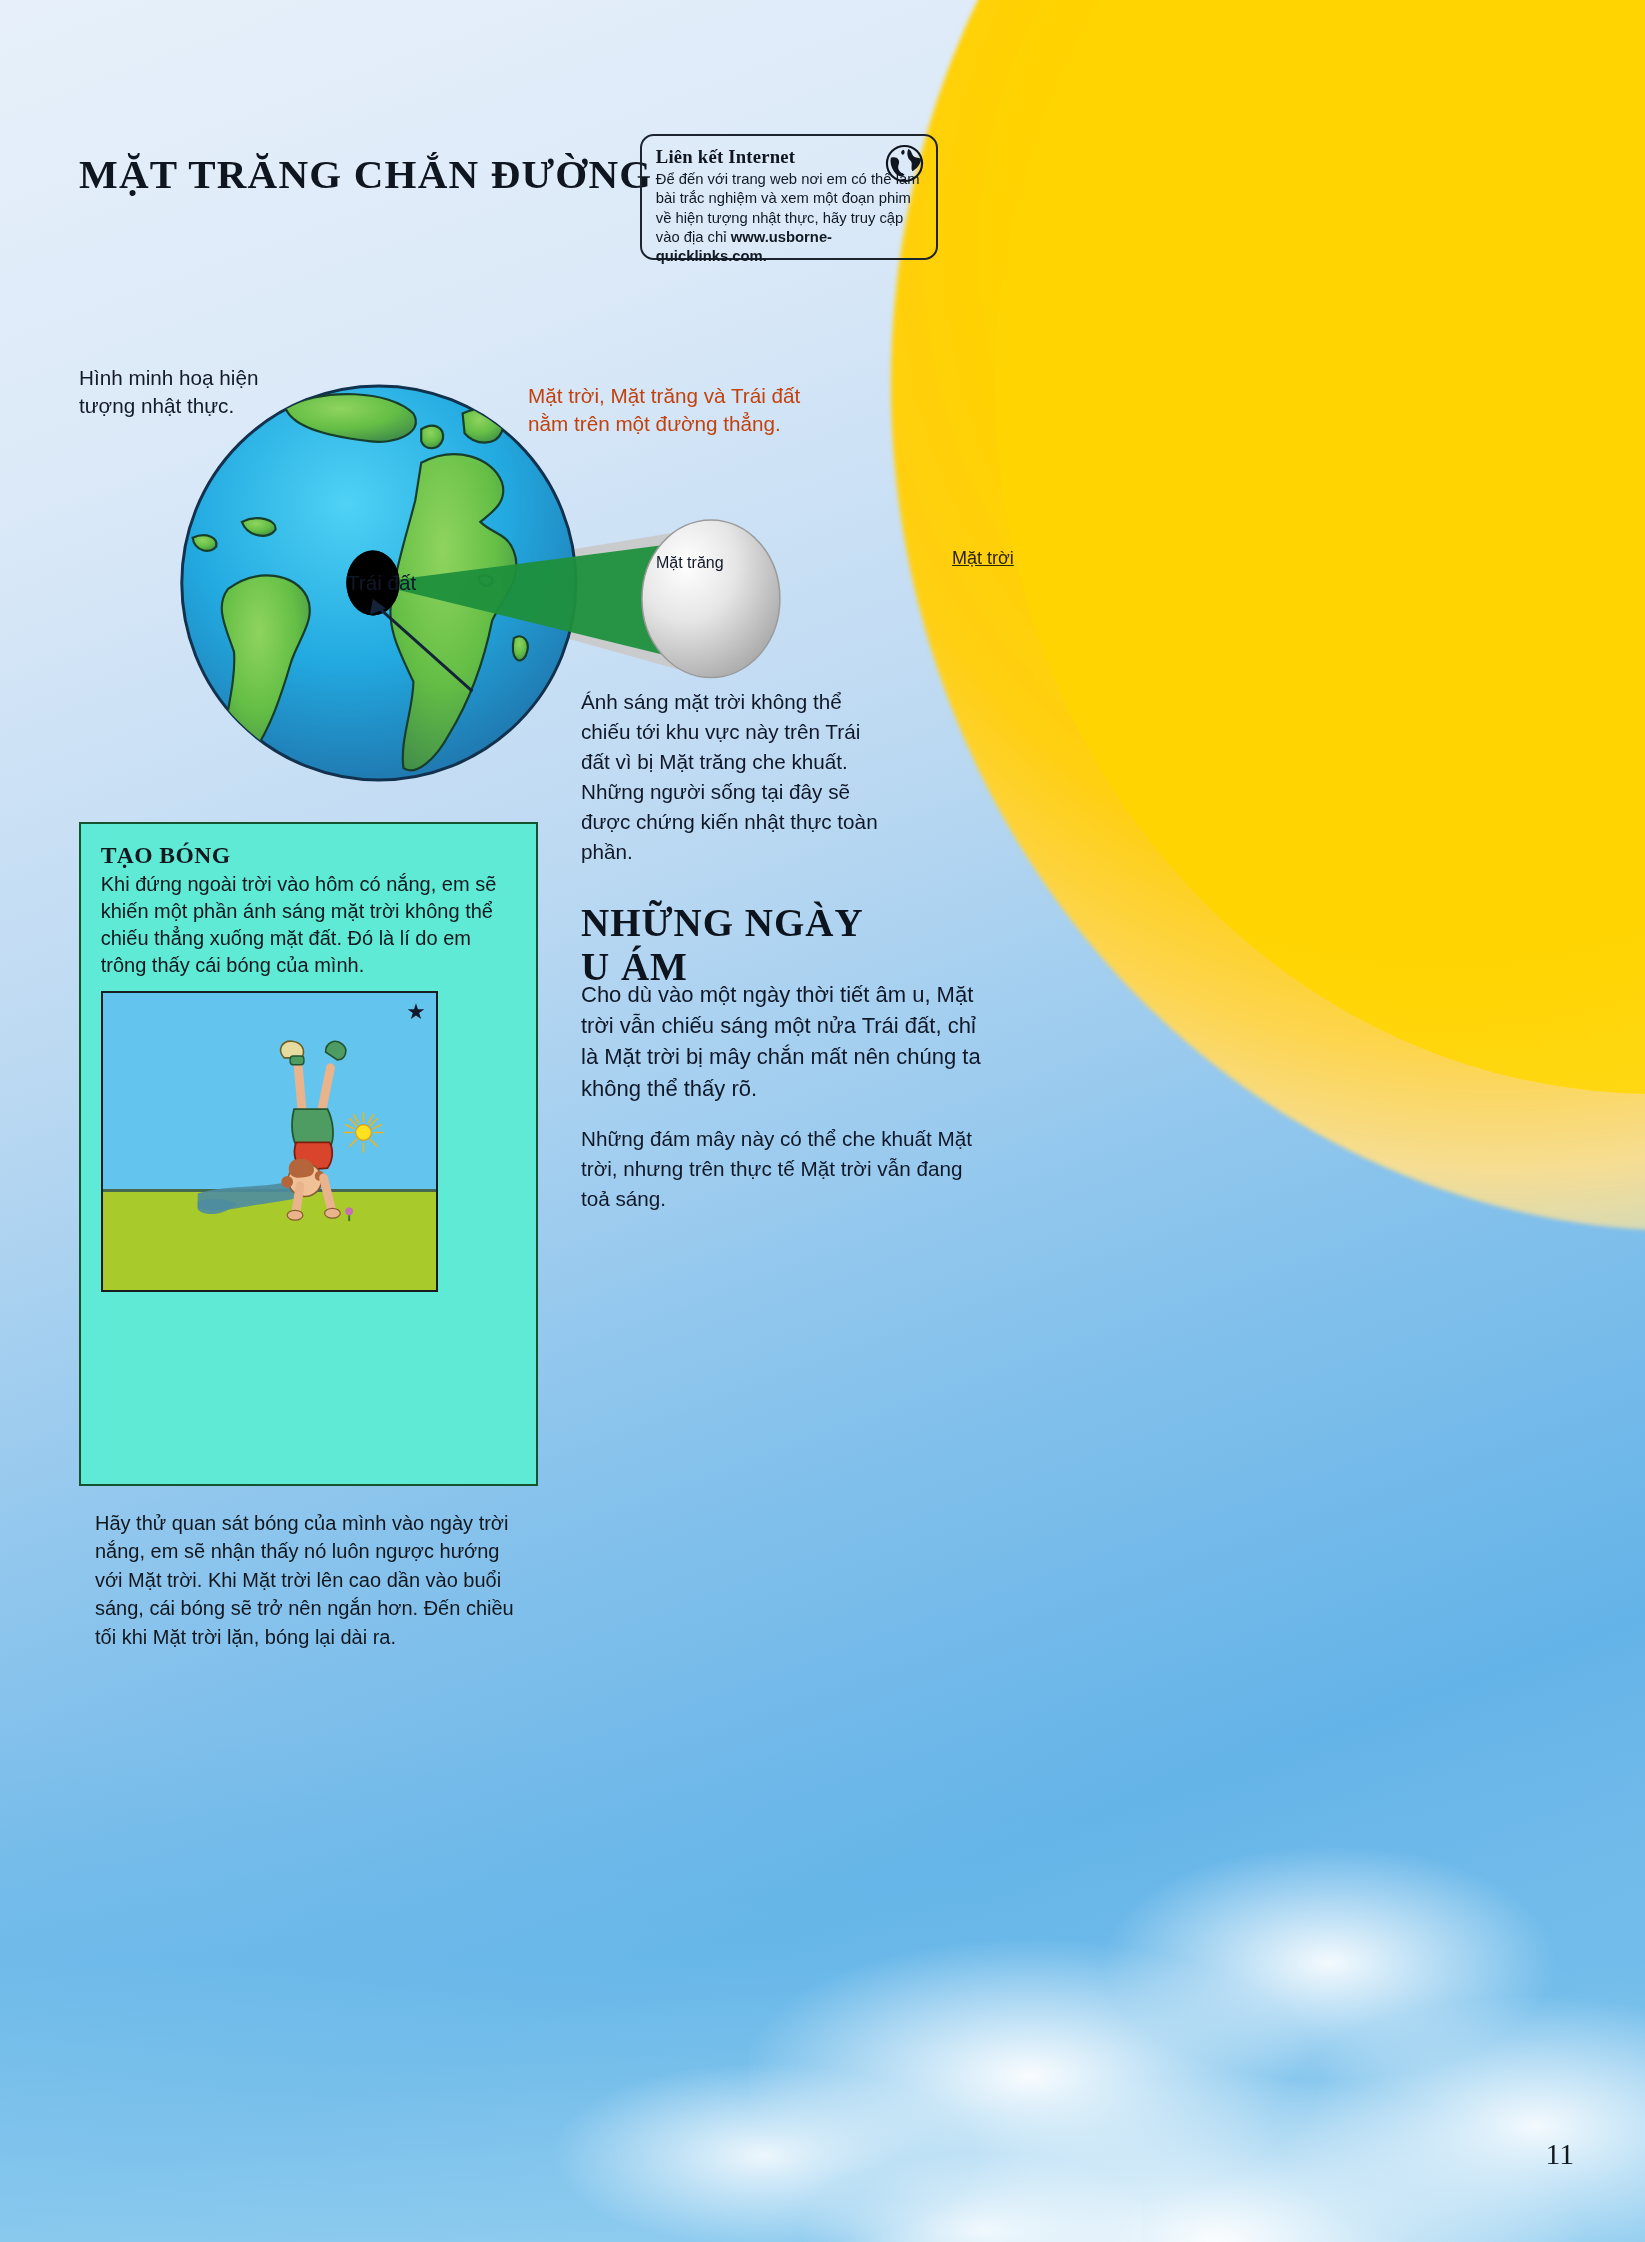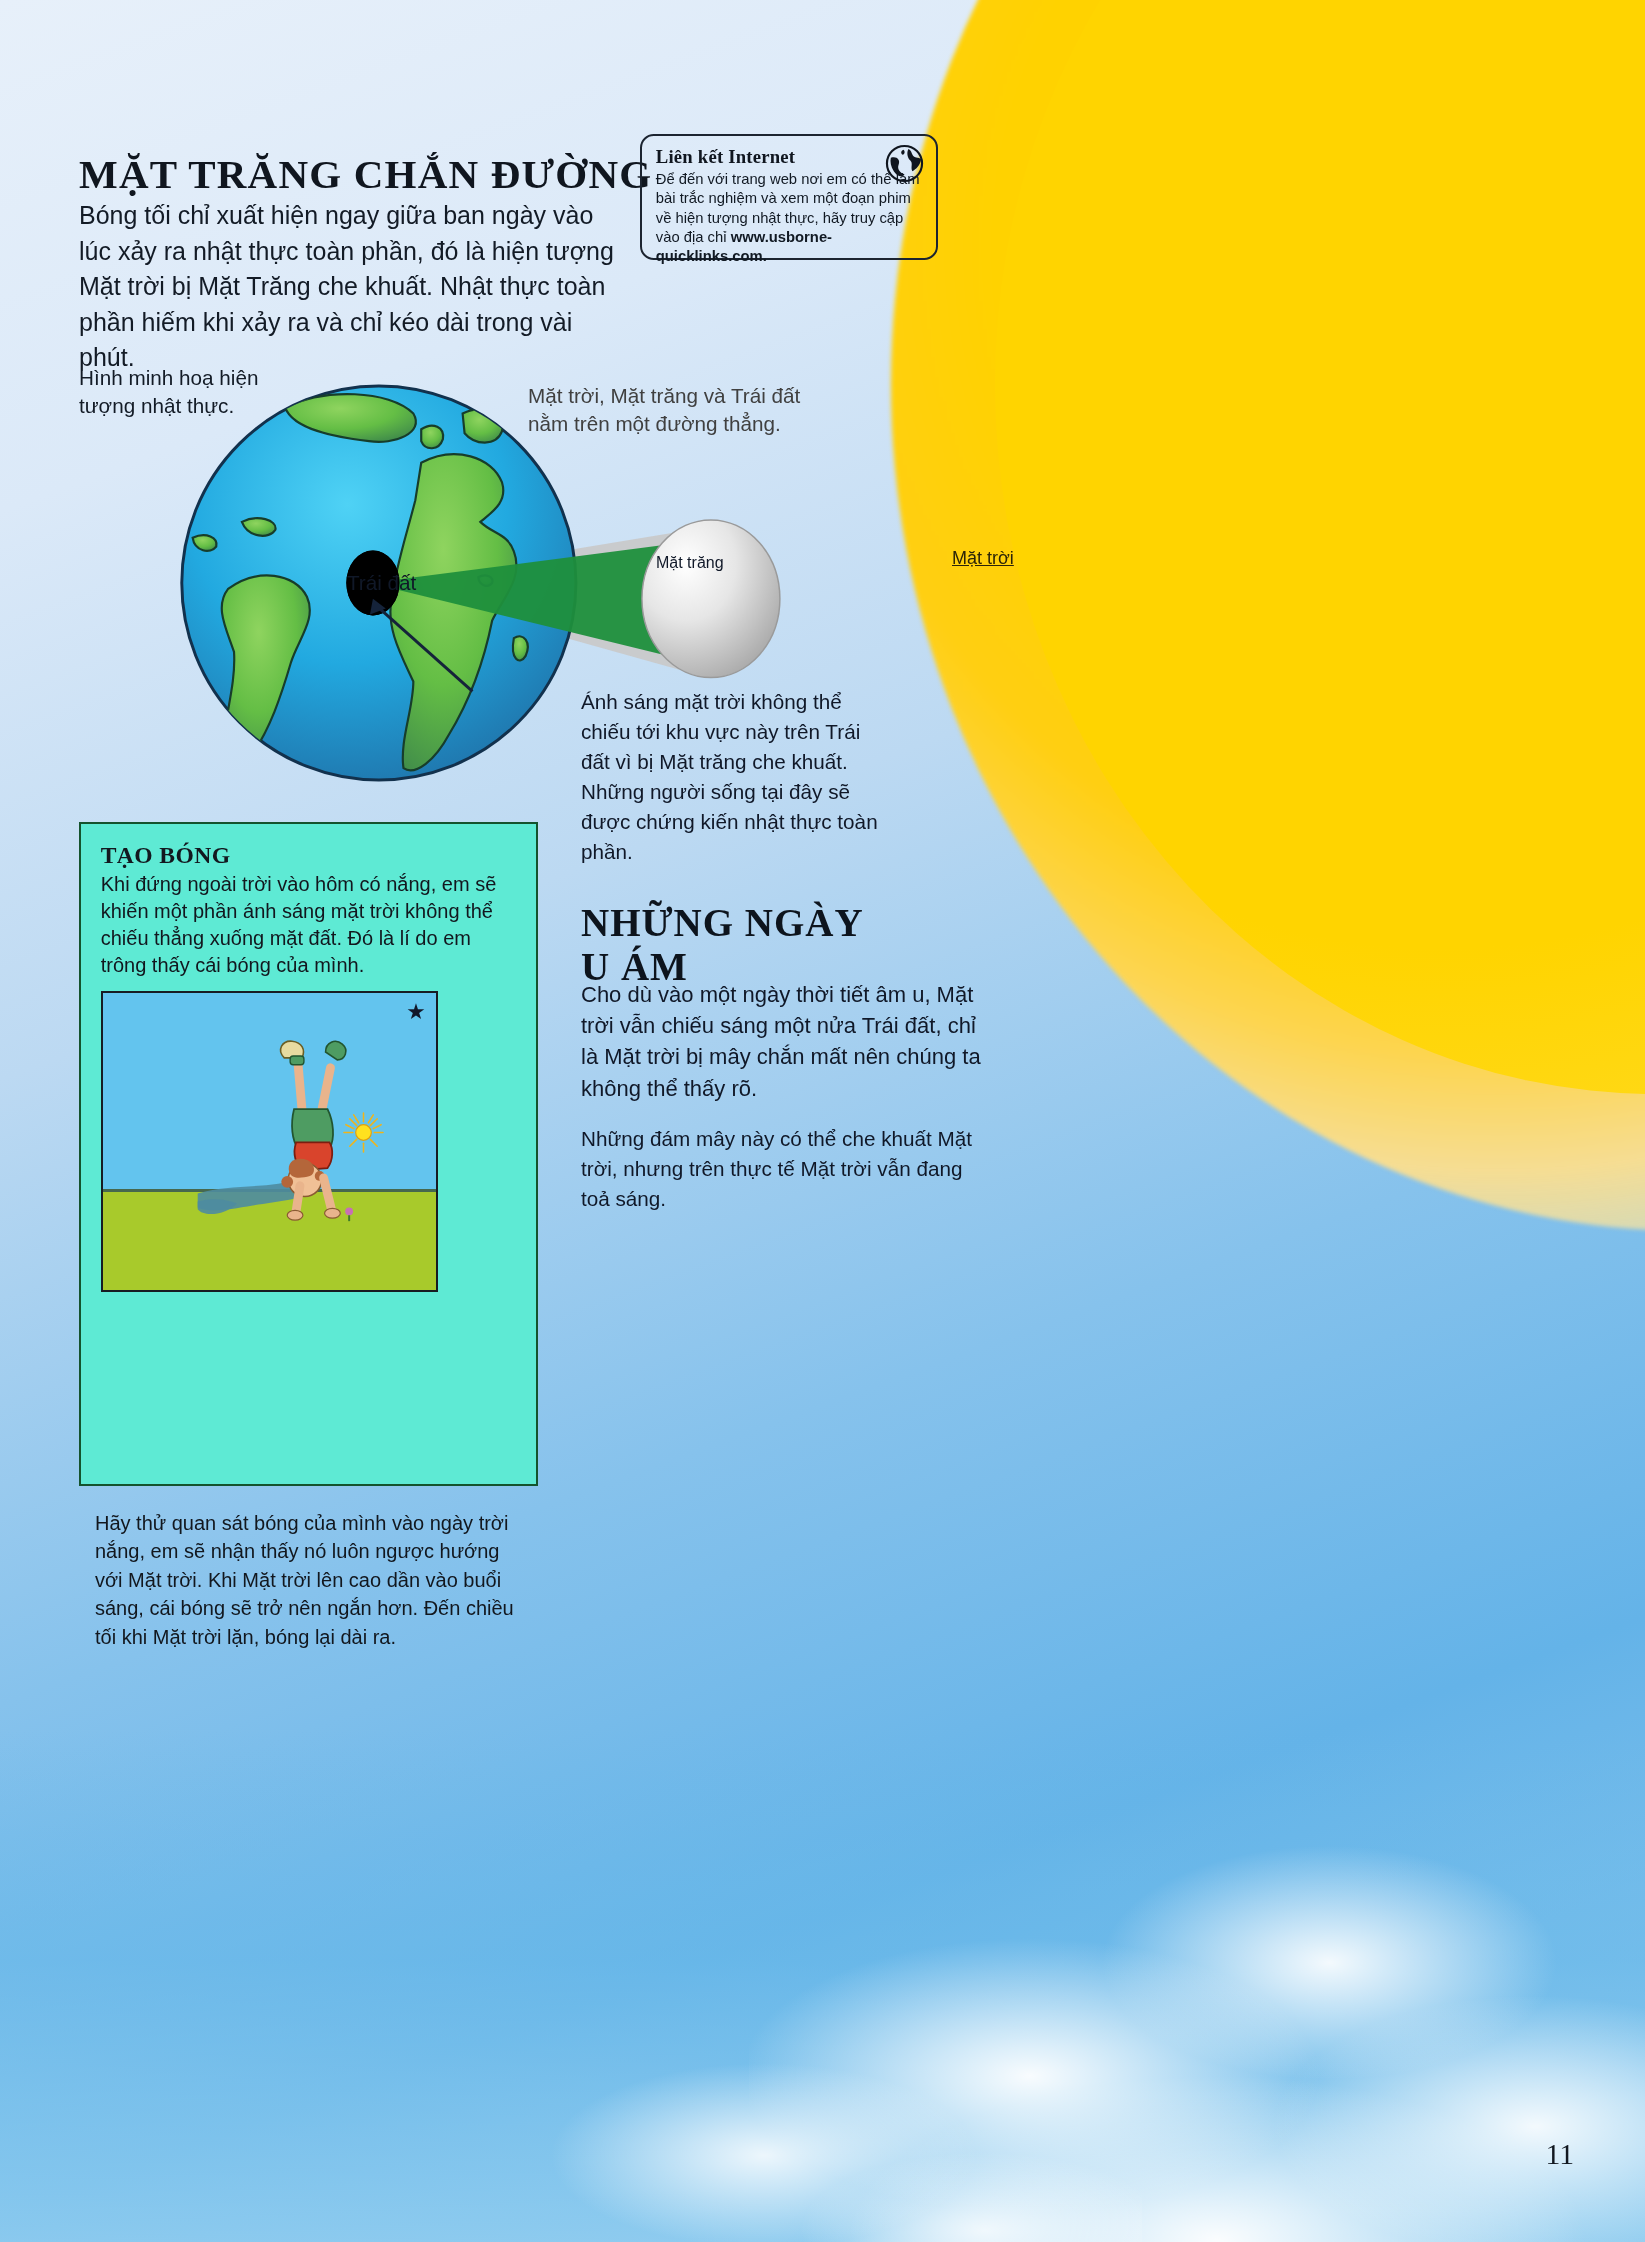--- a/index.html
+++ b/index.html
@@ -69,21 +69,21 @@
   .netbox p{margin:0;font-size:14.8px;line-height:1.31;color:#111923;}
   .netbox b{font-weight:bold;}
   .globe-icon{position:absolute;right:11.8px;top:7.9px;width:39px;height:39px;}
 
   .cap-left{
     position:absolute;left:79px;top:343px;width:217px;
     font-size:20.7px;line-height:1.38;color:#131b26;
   }
   .cap-align{
     position:absolute;left:528px;top:361px;width:296px;
-    font-size:20.7px;line-height:1.38;color:#404040;
+    font-size:20.7px;line-height:1.38;color:#c2410c;
   }
   .cap-shadow{
     position:absolute;left:581px;top:666px;width:313px;
     font-size:20.7px;line-height:1.45;color:#101828;
   }
   .lbl-earth{position:absolute;left:347px;top:571px;font-size:20.7px;color:#101828;}
   .lbl-moon{position:absolute;left:656px;top:554px;font-size:16px;color:#101828;}
   .lbl-sun{position:absolute;left:952px;top:548px;font-size:18px;color:#2b2408;text-decoration:underline;}
 
   
@@ -202,21 +202,20 @@
     <path d="M206 212 L516 172 L516 288 Z" fill="#1f8f3c" opacity="0.95"></path>
     <ellipse cx="209" cy="212" rx="27" ry="33" fill="#000000"></ellipse>
 
     <ellipse cx="552" cy="228" rx="70" ry="80" fill="url(#moonG)" stroke="#9a9a9a" stroke-width="1.5"></ellipse>
 
     <line x1="209" y1="232" x2="310" y2="322" stroke="#15233a" stroke-width="3"></line>
     <polygon points="209,228 222,238 206,244" fill="#15233a"></polygon>
   </svg>
 
   <h1 class="heading-main">MẶT TRĂNG CHẮN ĐƯỜNG</h1>
-  <p class="intro">Bóng tối chỉ xuất hiện ngay giữa ban ngày vào lúc xảy ra nhật thực toàn phần, đó là hiện tượng Mặt trời bị Mặt Trăng che khuất. Nhật thực toàn phần hiếm khi xảy ra và chỉ kéo dài trong vài phút.</p>
 
   <div class="netbox">
     <h3>Liên kết Internet</h3>
     <svg class="globe-icon" viewBox="0 0 40 40">
       <circle cx="20" cy="20" r="18" fill="none" stroke="#10161f" stroke-width="2.2"></circle>
       <path d="M6 14 C12 12,16 16,14 21 C12 26,16 30,20 31 C18 35,12 33,9 28 C6 23,5 18,6 14 Z" fill="#10161f"></path>
       <path d="M24 5 C28 7,27 11,30 13 C33 15,35 13,37 16 C36 22,32 26,28 28 C26 24,29 20,26 17 C23 14,22 9,24 5 Z" fill="#10161f"></path>
       <path d="M19 6 C21 8,20 11,18 11 C16 10,16 7,19 6 Z" fill="#10161f"></path>
     </svg>
     <p><span>Để đến với trang web nơi em có thể làm bài trắc nghiệm và xem một đoạn phim về hiện tượng nhật thực, hãy truy cập vào địa chỉ </span><b>www.usborne-quicklinks.com.</b></p>

